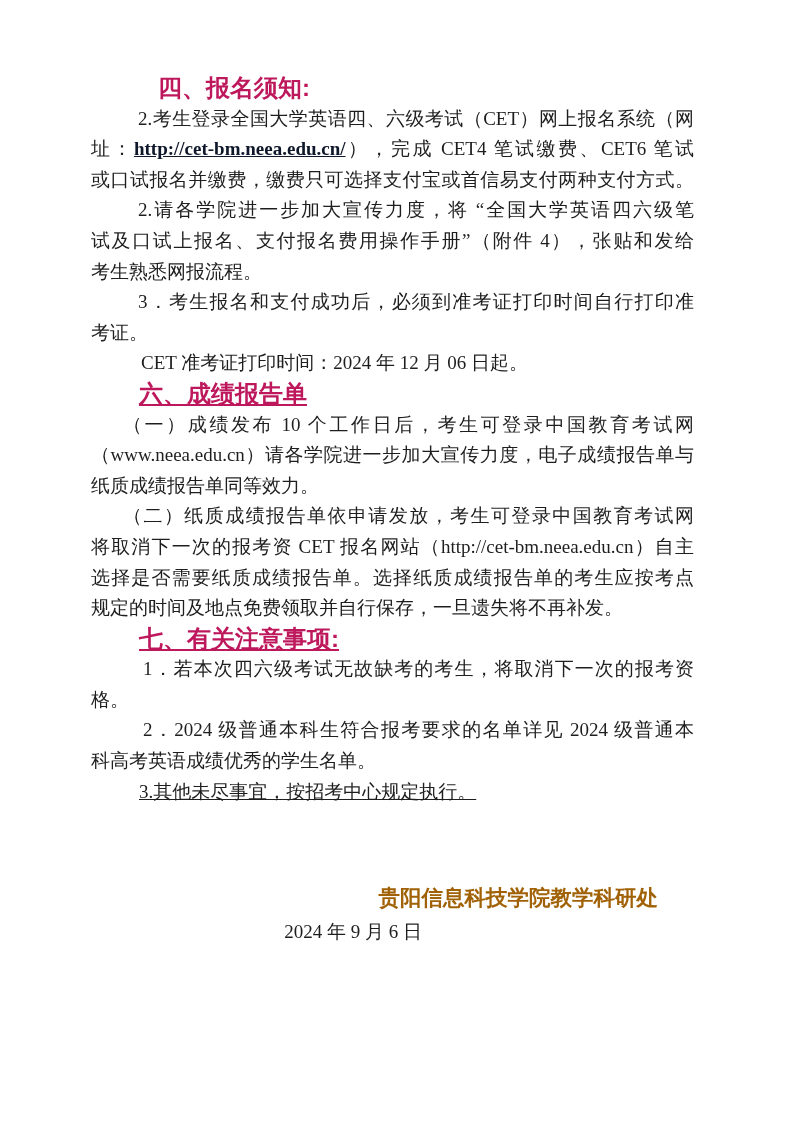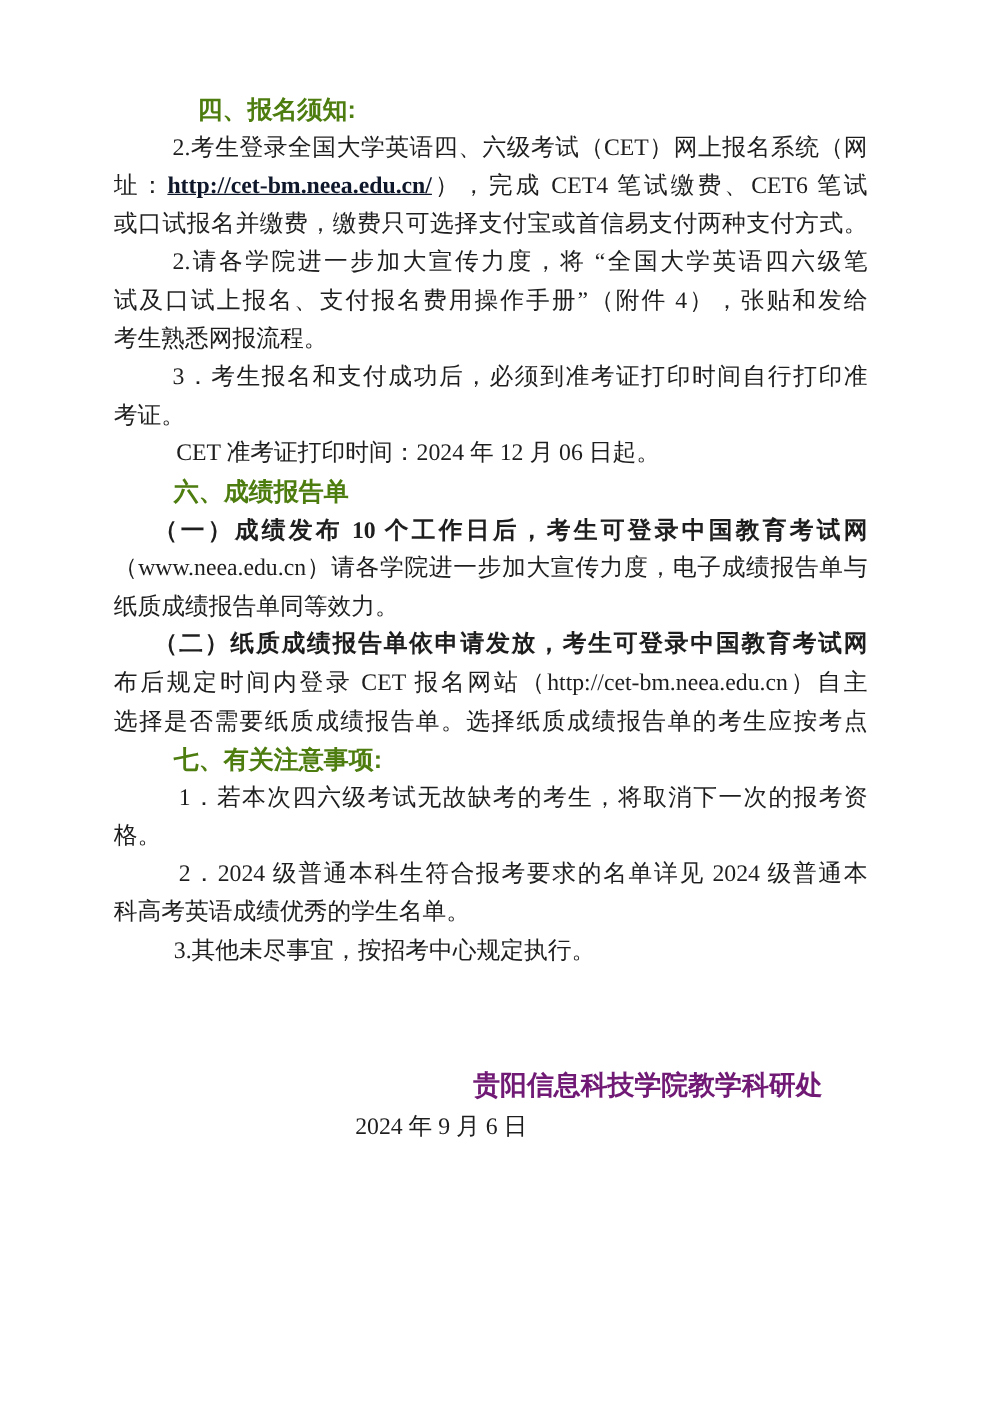--- a/index.html
+++ b/index.html
@@ -23,42 +23,42 @@
     overflow:hidden;
     white-space:normal;
   }
   .line.fill {
     text-align:justify;
     text-align-last:justify;
   }
   .heading {
     font-family:"Liberation Sans", sans-serif;
     font-weight:bold;
-    font-size:20px;
-    color:#4d7c0f;
+    font-size:24px;
+    color:#be185d;
   }
   .i67 { padding-left:67px; }
   .i52 { padding-left:52px; }
   .i50 { padding-left:50px; }
-  .i48 { padding-left:48px; }
+  .i48 { padding-left:48px;text-decoration:underline; }
   .i47 { padding-left:47px; }
-  .i32 { padding-left:32px;font-weight:bold; }
+  .i32 { padding-left:32px; }
   a.doc-link {
     font-weight:bold;
     text-decoration:underline;
     cursor:pointer;
   }
   .sig-block { margin-top:73px; }
   .sig-org {
     font-size:21.5px;
     font-weight:bold;
     line-height:36px; height:36px;
     text-align:right;
     padding-right:36px;
-    color:#701a75;
+    color:#a16207;
   }
   .sig-date {
     font-size:19px;
     line-height:31px; height:31px;
     text-align:center;
     padding-right:79px;
   }
 </style>
 </head>
 <body>
@@ -73,22 +73,23 @@
       <div class="line fill">试及口试上报名、支付报名费用操作手册”（附件 4），张贴和发给</div>
       <div class="line">考生熟悉网报流程。</div>
       <div class="line fill i47">3．考生报名和支付成功后，必须到准考证打印时间自行打印准</div>
       <div class="line">考证。</div>
       <div class="line i50">CET 准考证打印时间：2024 年 12 月 06 日起。</div>
       <div class="line heading i48">六、成绩报告单</div>
       <div class="line fill i32">（一）成绩发布 10 个工作日后，考生可登录中国教育考试网</div>
       <div class="line fill">（www.neea.edu.cn）请各学院进一步加大宣传力度，电子成绩报告单与</div>
       <div class="line">纸质成绩报告单同等效力。</div>
       <div class="line fill i32">（二）纸质成绩报告单依申请发放，考生可登录中国教育考试网</div>
-      <div class="line fill">布后规定时间内登录 CET 报名网站（http://cet-bm.neea.edu.cn）自主</div>
+      <div class="line fill">将取消下一次的报考资 CET 报名网站（http://cet-bm.neea.edu.cn）自主</div>
       <div class="line fill">选择是否需要纸质成绩报告单。选择纸质成绩报告单的考生应按考点</div>
+      <div class="line">规定的时间及地点免费领取并自行保存，一旦遗失将不再补发。</div>
       <div class="line heading i48">七、有关注意事项:</div>
       <div class="line fill i52">1．若本次四六级考试无故缺考的考生，将取消下一次的报考资</div>
       <div class="line">格。</div>
       <div class="line fill i52">2．2024 级普通本科生符合报考要求的名单详见 2024 级普通本</div>
       <div class="line">科高考英语成绩优秀的学生名单。</div>
       <div class="line i48">3.其他未尽事宜，按招考中心规定执行。</div>
     </div>
   <div class="sig-block">
     <div class="sig-org">贵阳信息科技学院教学科研处</div>
     <div class="sig-date">2024 年 9 月 6 日</div>

